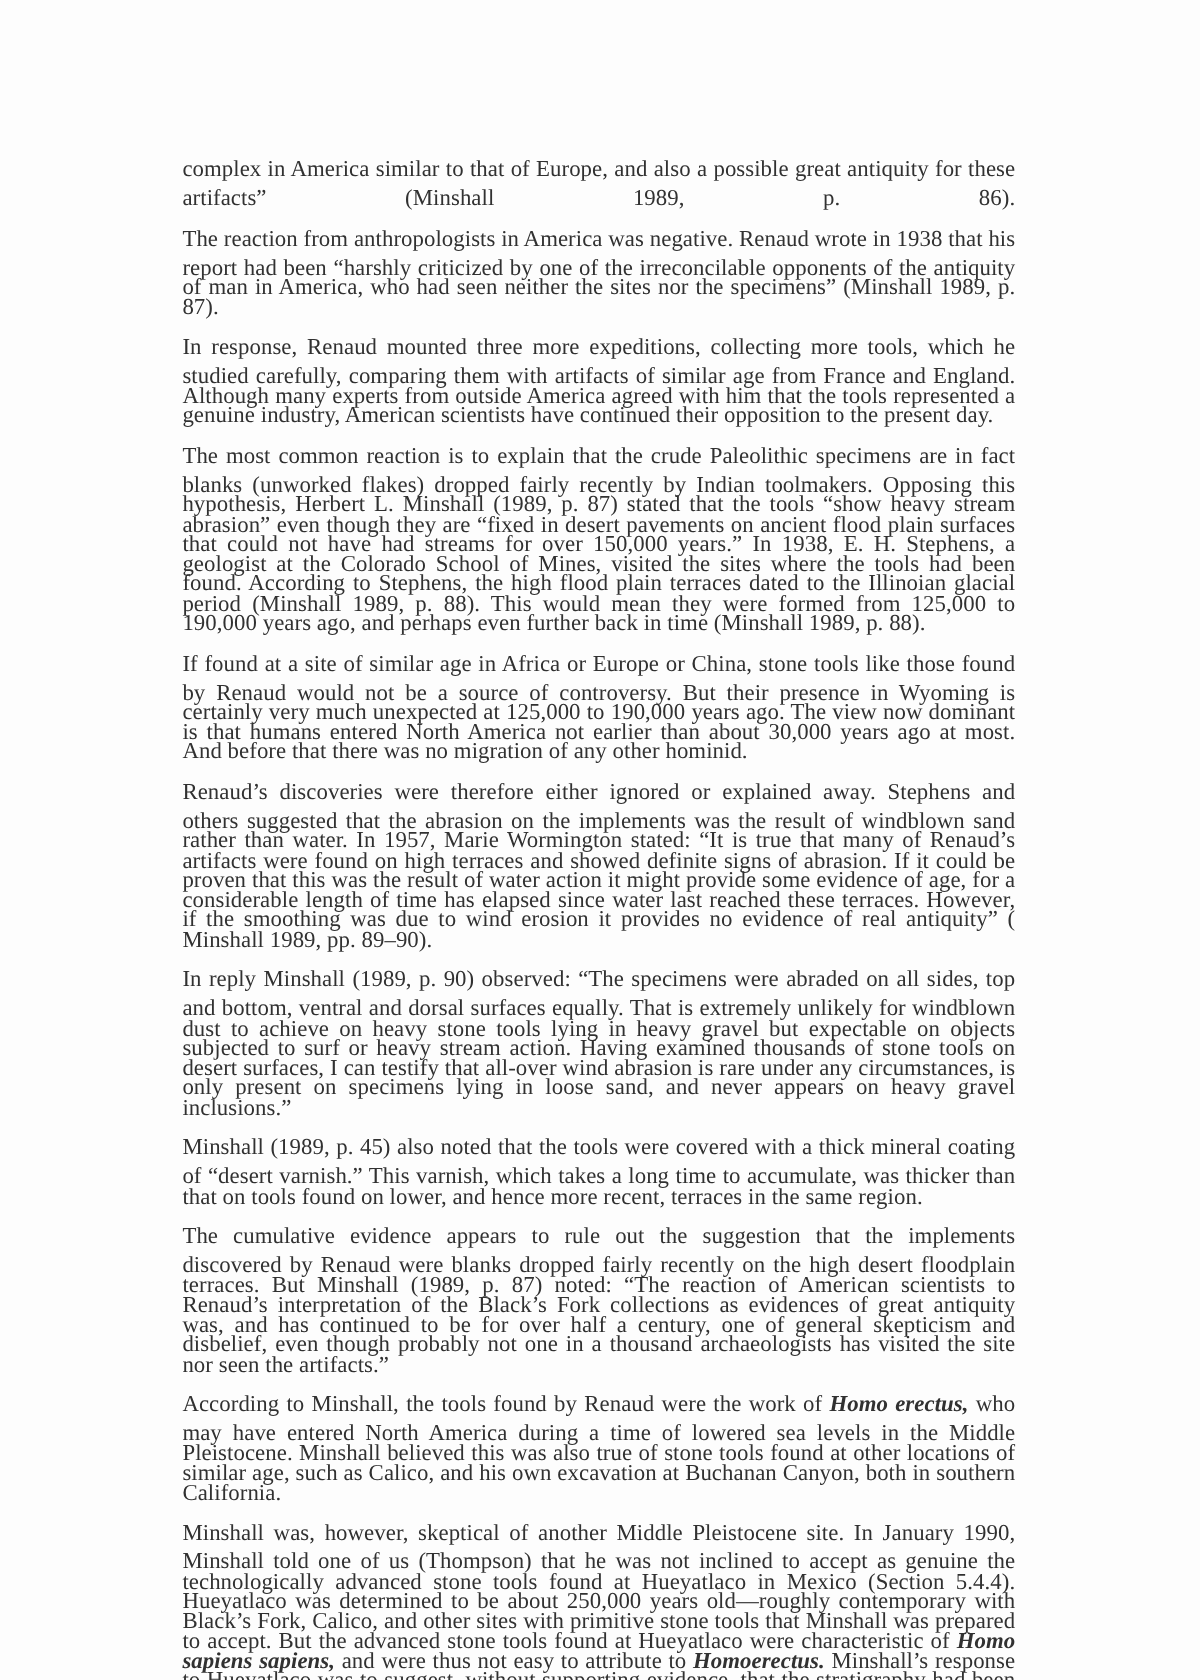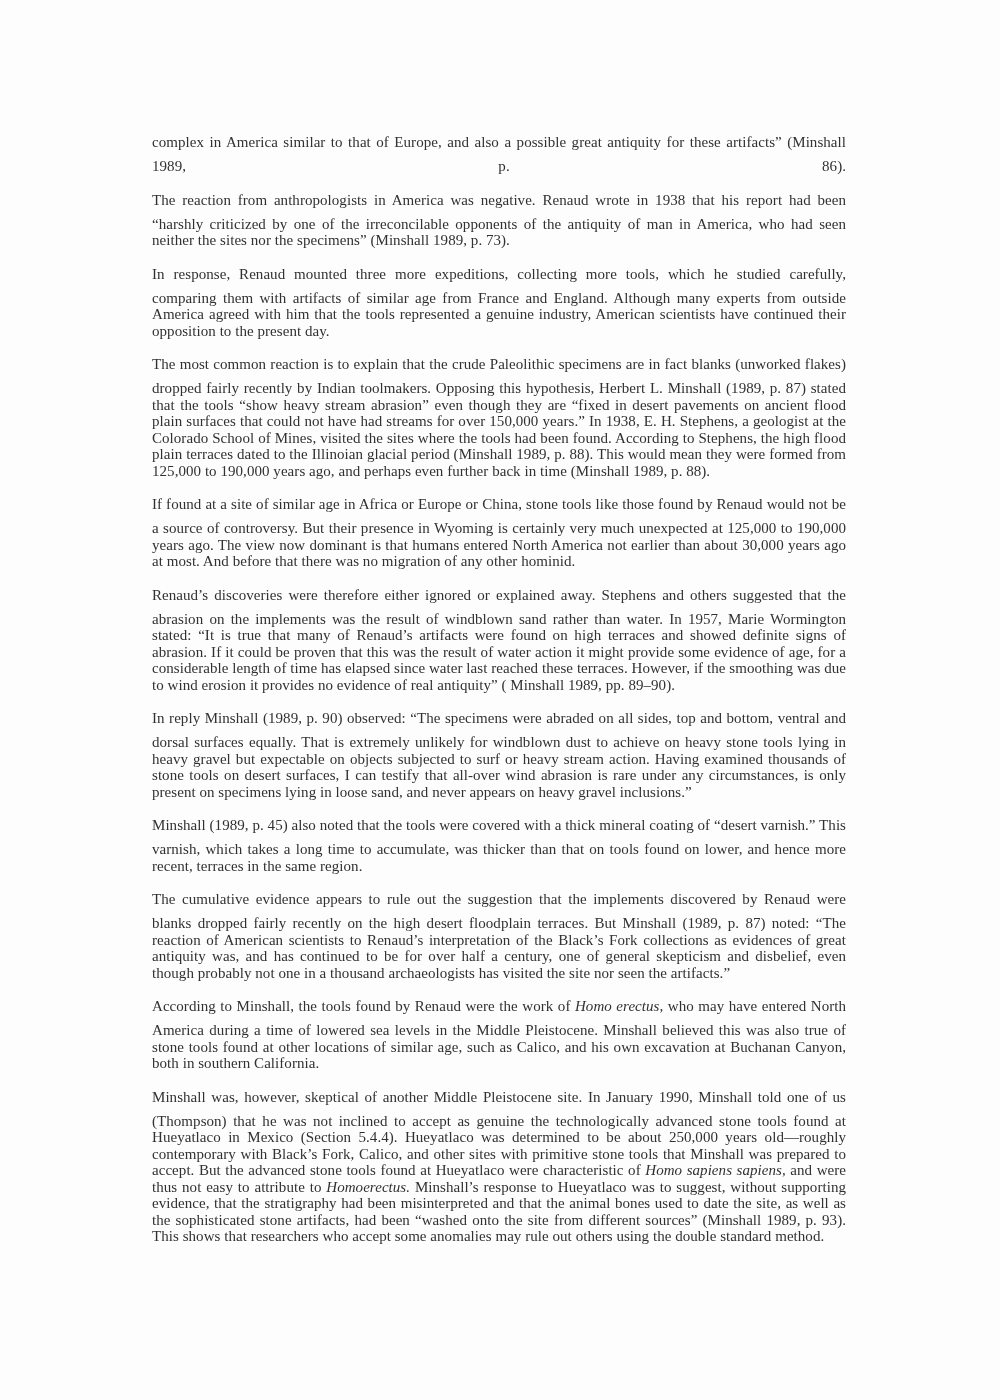--- a/index.html
+++ b/index.html
@@ -15,43 +15,44 @@
     position: relative;
   }
   .page {
     position: absolute;
     left: 152px;
     top: 126px;
     width: 694px;
   }
   .page p {
     margin: 0 0 9px 0;
-    font-size: 15px;
+    font-size: 19px;
     line-height: 16.5px;
     text-align: justify;
     letter-spacing: 0.05px;
   }
   
   .page p::first-line {
     line-height: 32px;
   }
   .page p.full-justify {
     text-align-last: justify;
   }
   .page p i {
     font-style: italic;
+    font-weight: bold;
   }
 </style>
 </head>
 <body>
 
 <main class="page">
   <section id="doc-body">
       <p class="full-justify"><span>complex in America similar to that of Europe, and also a possible great antiquity for these artifacts” (Minshall 1989, p. 86).</span></p>
-      <p><span>The reaction from anthropologists in America was negative. Renaud wrote in 1938 that his report had been “harshly criticized by one of the irreconcilable opponents of the antiquity of man in America, who had seen neither the sites nor the specimens” (Minshall 1989, p. 73).</span></p>
+      <p><span>The reaction from anthropologists in America was negative. Renaud wrote in 1938 that his report had been “harshly criticized by one of the irreconcilable opponents of the antiquity of man in America, who had seen neither the sites nor the specimens” (Minshall 1989, p. 87).</span></p>
       <p><span>In response, Renaud mounted three more expeditions, collecting more tools, which he studied carefully, comparing them with artifacts of similar age from France and England. Although many experts from outside America agreed with him that the tools represented a genuine industry, American scientists have continued their opposition to the present day.</span></p>
       <p><span>The most common reaction is to explain that the crude Paleolithic specimens are in fact blanks (unworked flakes) dropped fairly recently by Indian toolmakers. Opposing this hypothesis, Herbert L. Minshall (1989, p. 87) stated that the tools “show heavy stream abrasion” even though they are “fixed in desert pavements on ancient flood plain surfaces that could not have had streams for over 150,000 years.” In 1938, E. H. Stephens, a geologist at the Colorado School of Mines, visited the sites where the tools had been found. According to Stephens, the high flood plain terraces dated to the Illinoian glacial period (Minshall 1989, p. 88). This would mean they were formed from 125,000 to 190,000 years ago, and perhaps even further back in time (Minshall 1989, p. 88).</span></p>
       <p><span>If found at a site of similar age in Africa or Europe or China, stone tools like those found by Renaud would not be a source of controversy. But their presence in Wyoming is certainly very much unexpected at 125,000 to 190,000 years ago. The view now dominant is that humans entered North America not earlier than about 30,000 years ago at most. And before that there was no migration of any other hominid.</span></p>
       <p><span>Renaud’s discoveries were therefore either ignored or explained away. Stephens and others suggested that the abrasion on the implements was the result of windblown sand rather than water. In 1957, Marie Wormington stated: “It is true that many of Renaud’s artifacts were found on high terraces and showed definite signs of abrasion. If it could be proven that this was the result of water action it might provide some evidence of age, for a considerable length of time has elapsed since water last reached these terraces. However, if the smoothing was due to wind erosion it provides no evidence of real antiquity” ( Minshall 1989, pp. 89–90).</span></p>
       <p><span>In reply Minshall (1989, p. 90) observed: “The specimens were abraded on all sides, top and bottom, ventral and dorsal surfaces equally. That is extremely unlikely for windblown dust to achieve on heavy stone tools lying in heavy gravel but expectable on objects subjected to surf or heavy stream action. Having examined thousands of stone tools on desert surfaces, I can testify that all-over wind abrasion is rare under any circumstances, is only present on specimens lying in loose sand, and never appears on heavy gravel inclusions.”</span></p>
       <p><span>Minshall (1989, p. 45) also noted that the tools were covered with a thick mineral coating of “desert varnish.” This varnish, which takes a long time to accumulate, was thicker than that on tools found on lower, and hence more recent, terraces in the same region.</span></p>
       <p><span>The cumulative evidence appears to rule out the suggestion that the implements discovered by Renaud were blanks dropped fairly recently on the high desert floodplain terraces. But Minshall (1989, p. 87) noted: “The reaction of American scientists to Renaud’s interpretation of the Black’s Fork collections as evidences of great antiquity was, and has continued to be for over half a century, one of general skepticism and disbelief, even though probably not one in a thousand archaeologists has visited the site nor seen the artifacts.”</span></p>
       <p><span>According to Minshall, the tools found by Renaud were the work of </span><i>Homo erectus,</i><span> who may have entered North America during a time of lowered sea levels in the Middle Pleistocene. Minshall believed this was also true of stone tools found at other locations of similar age, such as Calico, and his own excavation at Buchanan Canyon, both in southern California.</span></p>
       <p><span>Minshall was, however, skeptical of another Middle Pleistocene site. In January 1990, Minshall told one of us (Thompson) that he was not inclined to accept as genuine the technologically advanced stone tools found at Hueyatlaco in Mexico (Section 5.4.4). Hueyatlaco was determined to be about 250,000 years old—roughly contemporary with Black’s Fork, Calico, and other sites with primitive stone tools that Minshall was prepared to accept. But the advanced stone tools found at Hueyatlaco were characteristic of </span><i>Homo sapiens sapiens,</i><span> and were thus not easy to attribute to </span><i>Homoerectus.</i><span> Minshall’s response to Hueyatlaco was to suggest, without supporting evidence, that the stratigraphy had been misinterpreted and that the animal bones used to date the site, as well as the sophisticated stone artifacts, had been “washed onto the site from different sources” (Minshall 1989, p. 93). This shows that researchers who accept some anomalies may rule out others using the double standard method.</span></p>
     </section>

